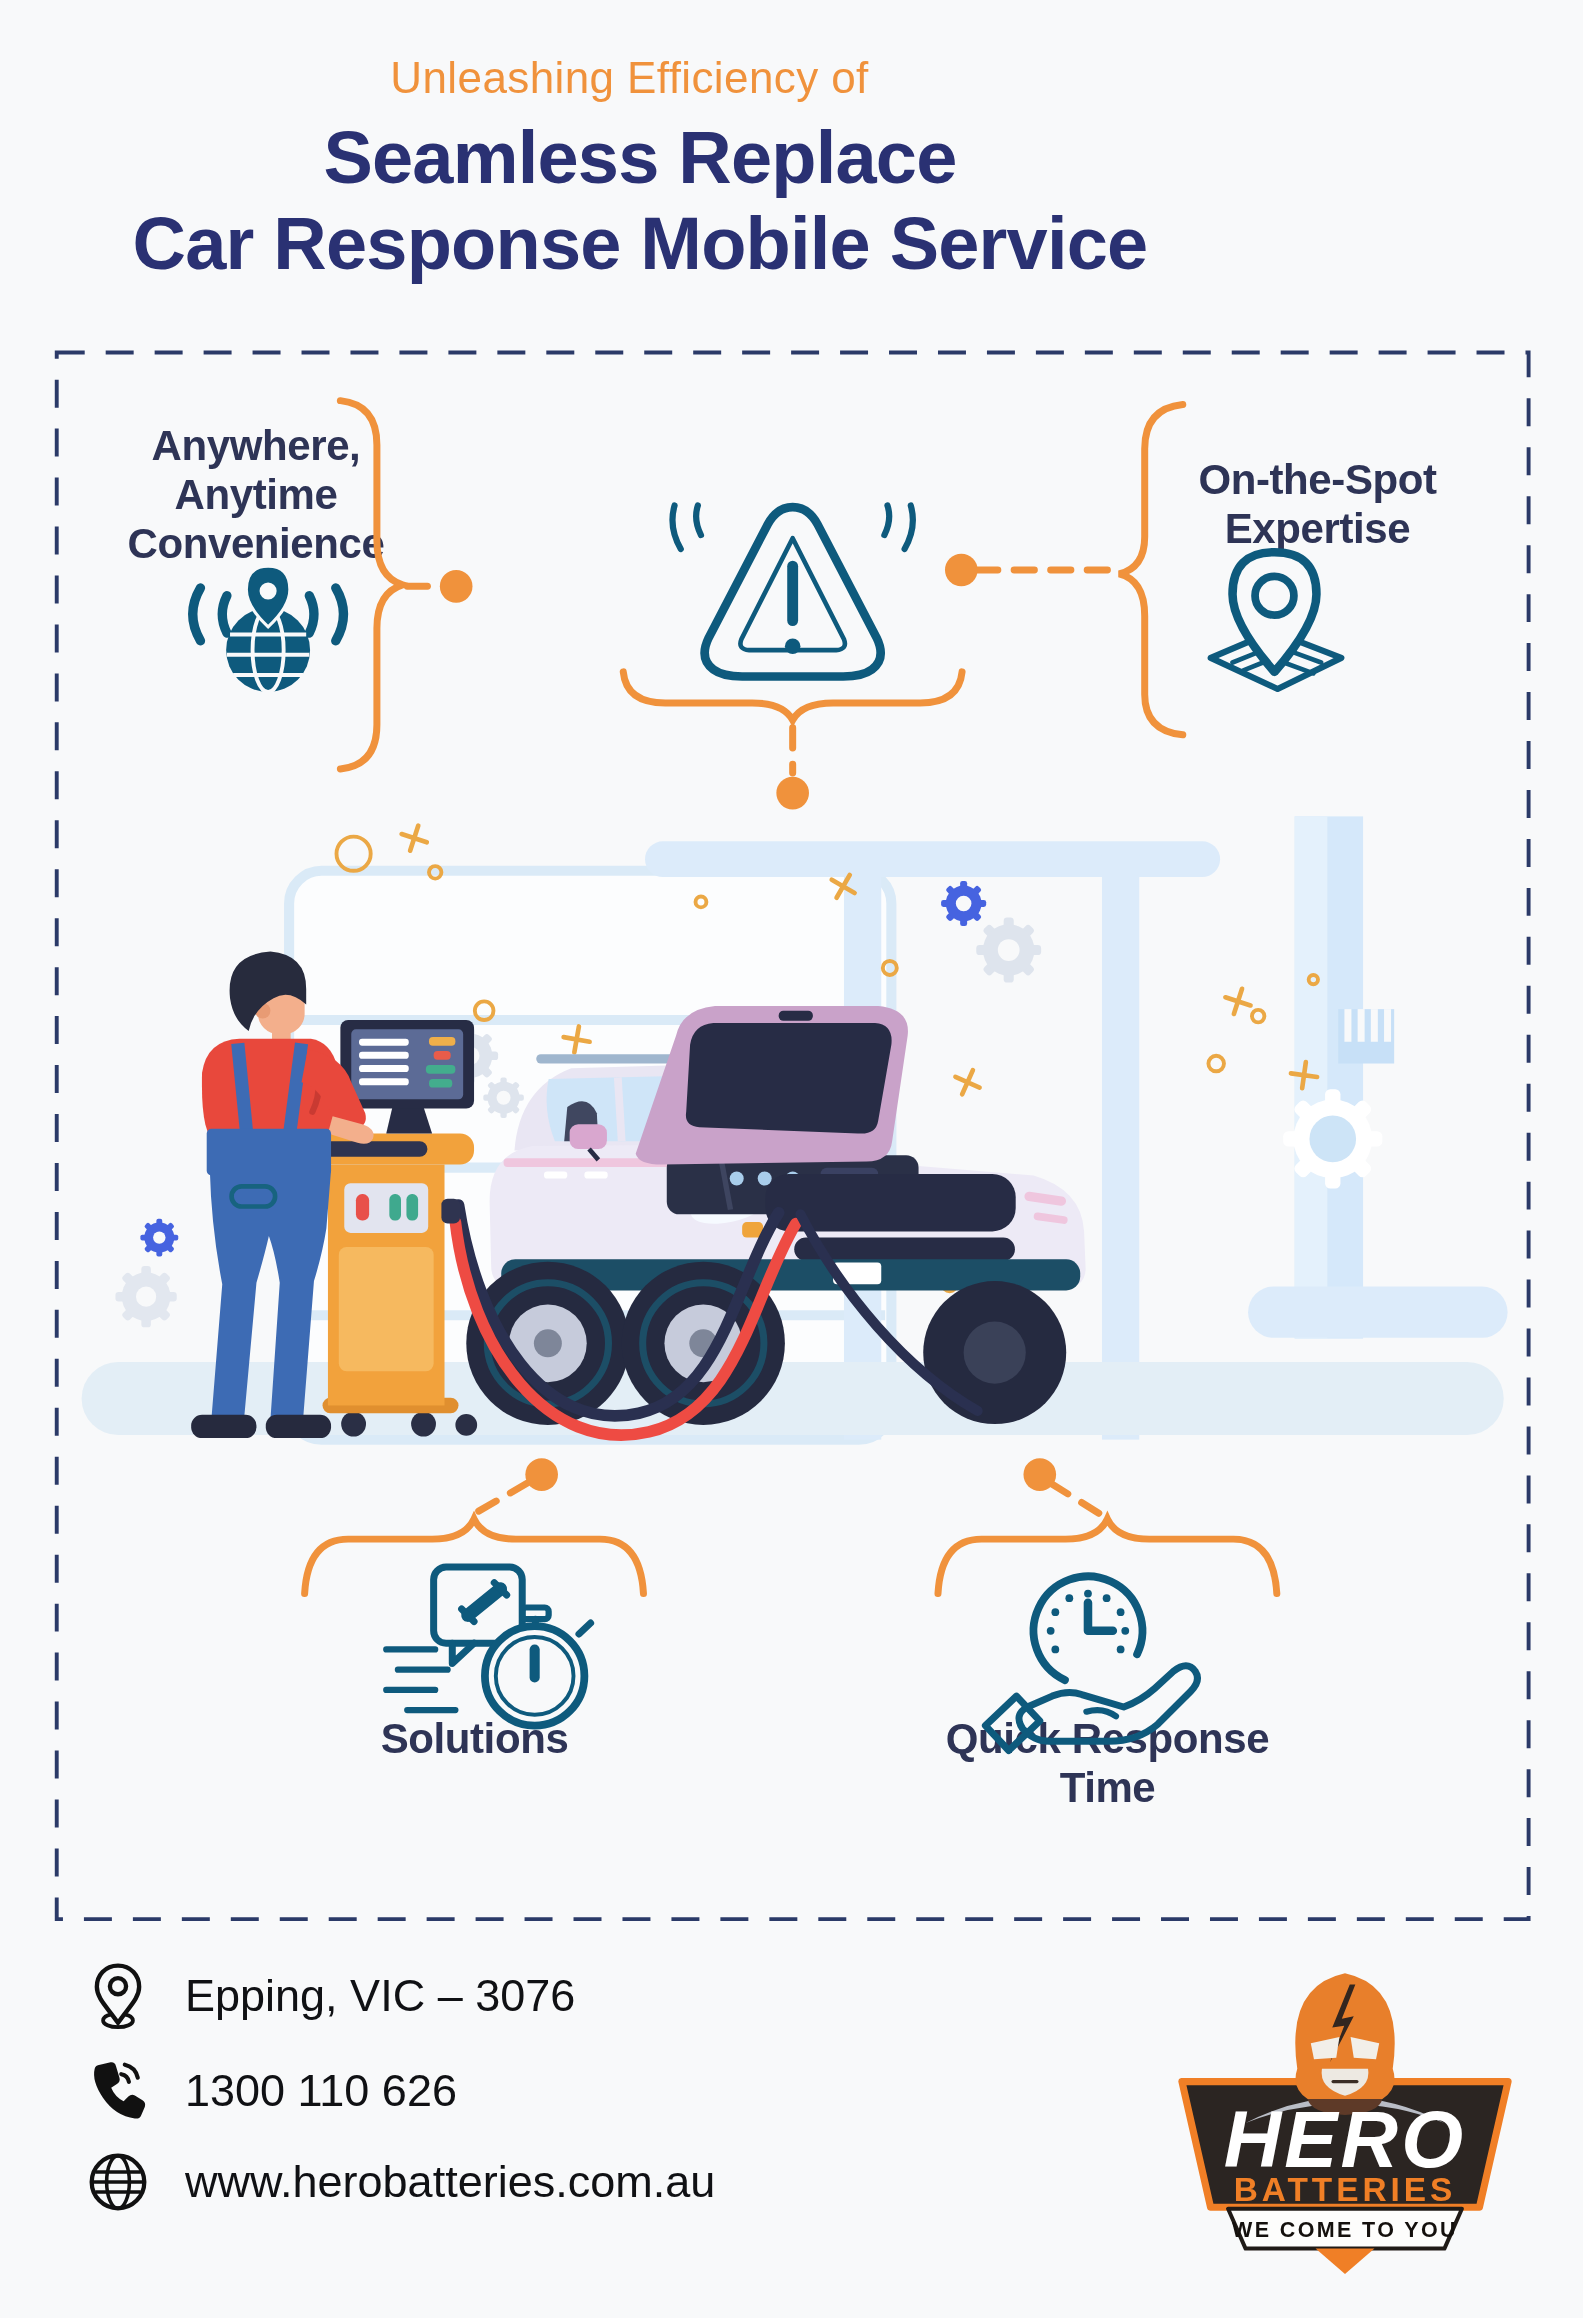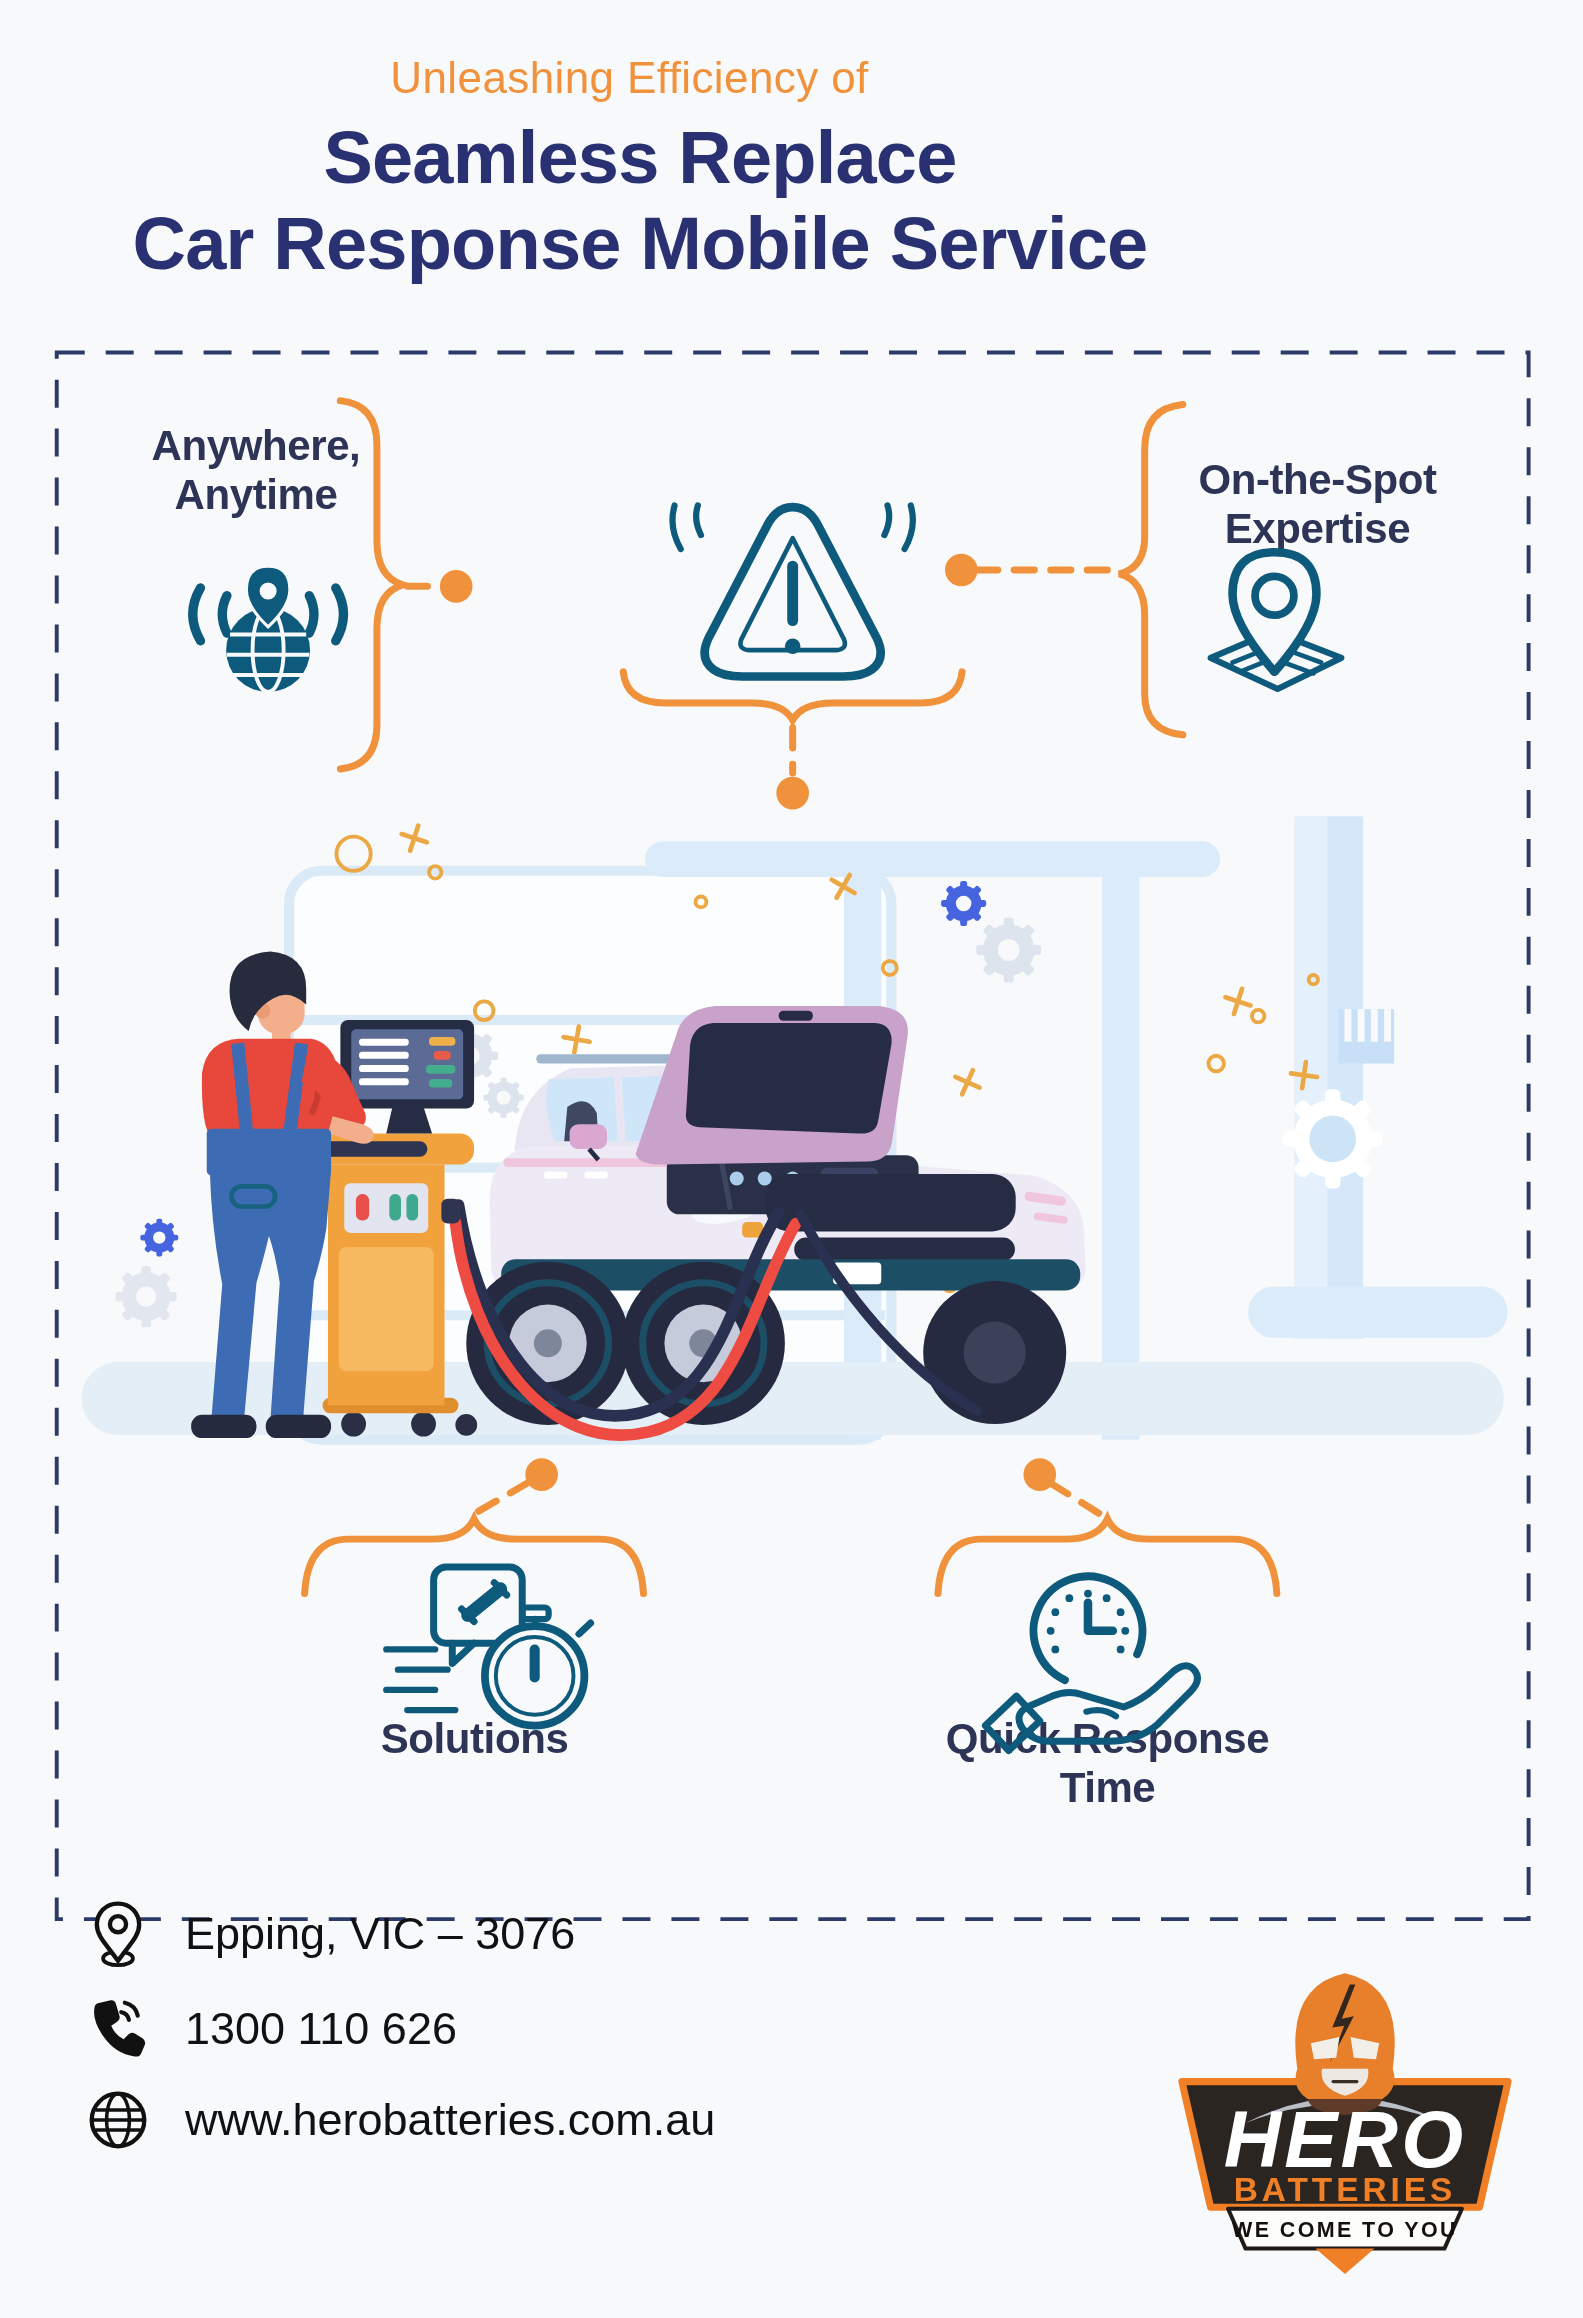--- a/index.html
+++ b/index.html
@@ -15,40 +15,41 @@
   }
   .title{
     left:0;top:115px;width:1280px;font-size:74px;line-height:86px;
     color:#2A3173;font-weight:bold;letter-spacing:-0.8px;
   }
   .feat{
     font-size:42px;line-height:49px;font-weight:bold;color:#2E3456;
     text-align:center;letter-spacing:-0.4px;
   }
   .art{position:absolute;left:0;top:0;}
-  .contact{position:absolute;left:84px;top:1897px;display:flex;flex-direction:column;gap:28px;}
+  .contact{position:absolute;left:84px;top:1959px;display:flex;flex-direction:column;gap:28px;}
   .crow{display:flex;align-items:center;gap:34px;}
   .cicon{width:67px;display:flex;justify-content:center;}
   .ctext{font-size:45px;color:#101114;font-weight:500;letter-spacing:0;}
   svg text{font-family:"Liberation Sans",sans-serif;}
 </style>
 </head>
 <body>
 
 <div class="poster">
 
   <div class="abs center eyebrow">Unleashing Efficiency of</div>
   <div class="abs center title">
     <div>Seamless Replace</div>
     <div>Car Response Mobile Service</div>
   </div>
 
   <div class="abs feat" style="left:58px;top:421px;width:396px">
     <div>Anywhere,</div>
     <div>Anytime</div>
+    <div>Convenience</div>
   </div>
   <div class="abs feat" style="left:1131px;top:455px;width:373px">
     <div>On-the-Spot</div>
     <div>Expertise</div>
   </div>
   <div class="abs feat" style="left:280px;top:1714px;width:389px">
     <div>Solutions</div>
   </div>
   <div class="abs feat" style="left:913px;top:1714px;width:389px">
     <div>Quick Response</div>

